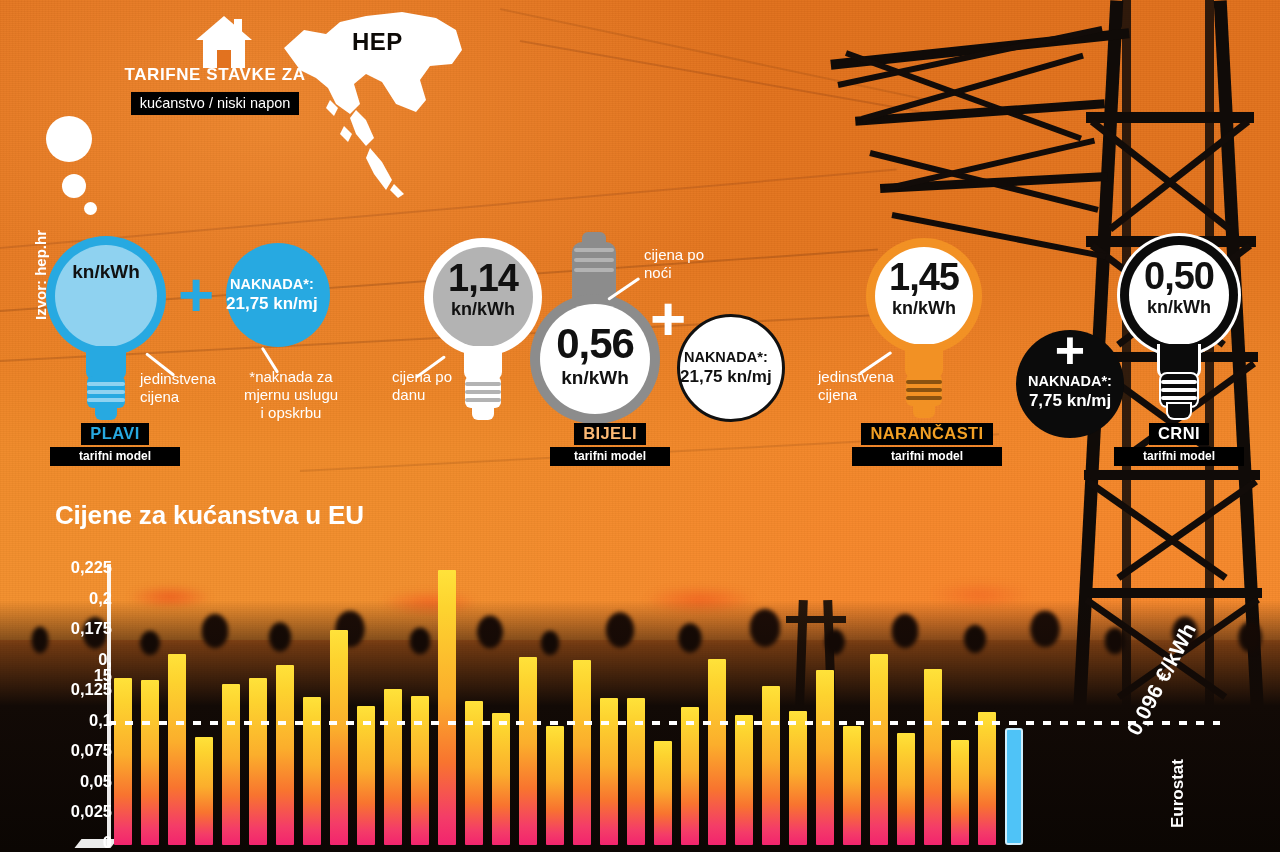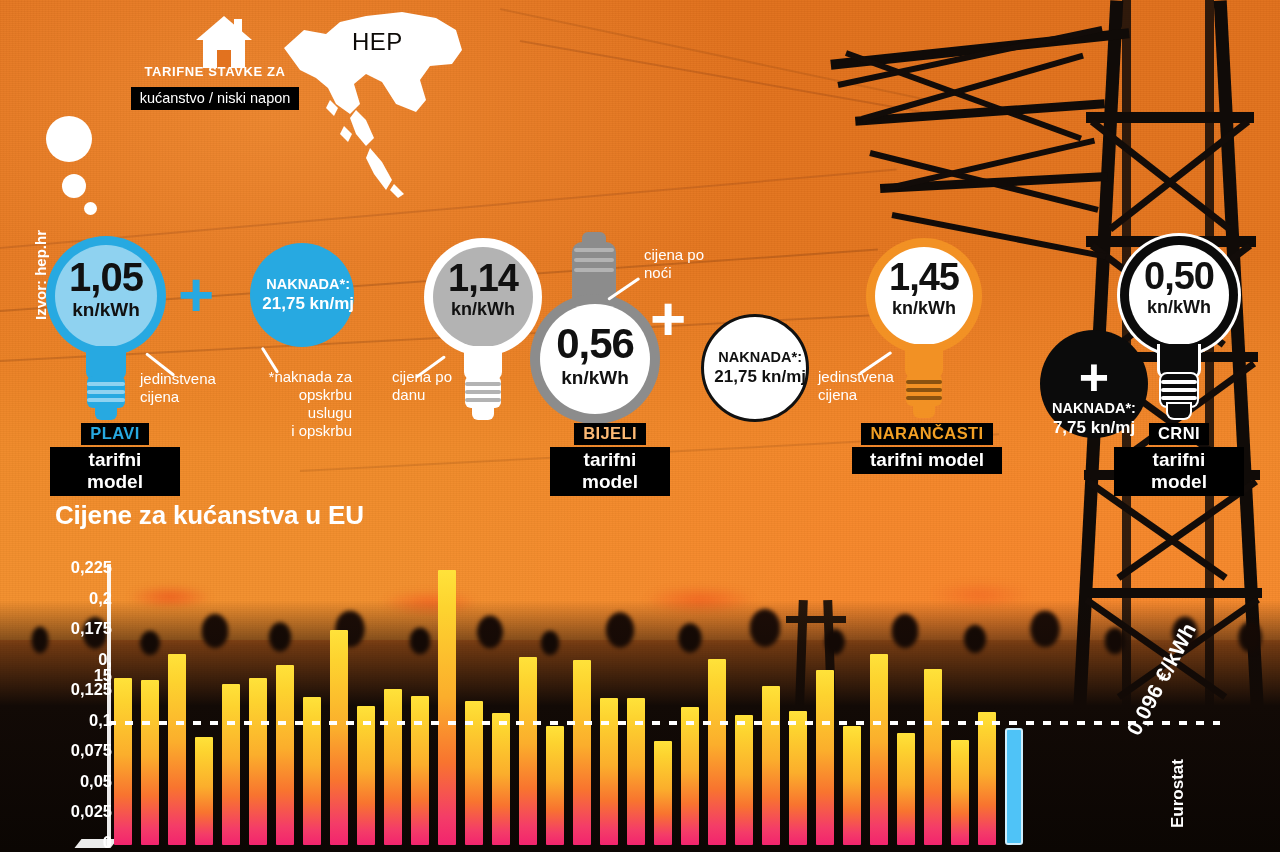--- a/index.html
+++ b/index.html
@@ -75,33 +75,33 @@
   .house .roof {
     position:absolute; left:0; top:0; width:0; height:0;
     border-left:28px solid transparent; border-right:28px solid transparent;
     border-bottom:24px solid #fff;
   }
   .house .body { position:absolute; left:7px; top:22px; width:42px; height:30px; background:#fff; }
   .house .door { position:absolute; left:21px; top:34px; width:14px; height:18px; background:#e2721f; }
   .house .chim { position:absolute; left:38px; top:3px; width:8px; height:16px; background:#fff; }
 
   #title-block { position:absolute; left:0; top:64px; width:430px; text-align:center; }
-  .t1 { color:#fff; font-weight:bold; font-size:13px; letter-spacing:.6px; line-height:1.25; }
+  .t1 { color:#fff; font-weight:bold; font-size:17px; letter-spacing:.6px; line-height:1.25; }
   .t2 { color:#fff; font-size:14px; margin-top:5px; }
   .t3 {
     display:inline-block; background:#000; color:#fff; font-size:14.5px;
     padding:3px 9px 4px 9px; margin-top:7px;
   }
 
   
   #map { position:absolute; left:270px; top:8px; width:200px; height:190px; }
   #map svg { width:100%; height:100%; }
   #hep-label {
     position:absolute; left:352px; top:28px; color:#0d0a07;
-    font-size:24px; font-weight:normal; letter-spacing:.5px;
+    font-size:24px; font-weight:bold; letter-spacing:.5px;
   }
 
   
   .bubble { position:absolute; background:#fff; border-radius:50%; }
   #bub1 { left:46px; top:116px; width:46px; height:46px; }
   #bub2 { left:62px; top:174px; width:24px; height:24px; }
   #bub3 { left:84px; top:202px; width:13px; height:13px; }
 
   
   #src-left {
@@ -120,27 +120,27 @@
 
   .val { position:absolute; width:100%; text-align:center; }
   .val .big { font-weight:bold; letter-spacing:-1px; line-height:.95; }
   .val .unit { font-weight:bold; line-height:1.05; }
 
   .lead { position:absolute; background:#fff; height:3px; transform-origin:left center; border-radius:2px; }
   .note { position:absolute; color:#fff; font-size:15px; line-height:1.2; }
 
   .modelbadge { position:absolute; text-align:center; }
   .mb1 { display:inline-block; background:#000; padding:1px 9px 2px; font-weight:bold; font-size:16.5px; letter-spacing:.4px; }
-  .mb2 { display:block; background:#000; color:#fff; padding:2px 9px 3px; font-weight:bold; font-size:19px; margin-top:2px; }
+  .mb2 { display:block; background:#000; color:#fff; padding:2px 9px 3px; font-weight:bold; font-size:12px; margin-top:2px; }
 
   .plus { position:absolute; font-weight:bold; line-height:1; }
 
   .feecircle {
     position:absolute; border-radius:50%; display:flex;
-    align-items:center; justify-content:flex-end; text-align:center;margin-left:24px;
+    align-items:center; justify-content:flex-start; text-align:center;
   }
   .feecircle .l1 { font-size:14.5px; font-weight:bold; line-height:1.25; }
   .feecircle .l2 { font-size:17px; font-weight:bold; line-height:1.25; }
 
   
   #chart-title {
     position:absolute; left:55px; top:500px; color:#fff;
     font-size:26px; font-weight:bold; letter-spacing:-.2px;
   }
   #chart { position:absolute; left:0; top:556px; width:1280px; height:296px; }
@@ -273,40 +273,39 @@
 <div class="bulb" style="left:46px; top:236px; width:120px; height:190px;">
   <div class="globe" style="left:0; top:0; width:120px; height:120px; background:#27a9e1;"></div>
   <div class="globe" style="left:9px; top:9px; width:102px; height:102px; background:#8fd2f0;"></div>
   <div class="neck" style="left:40px; top:110px; width:40px; height:34px; background:#27a9e1; border-radius:0 0 8px 8px;"></div>
   <div class="screw" style="left:41px; top:140px; width:38px; height:32px; background:#27a9e1; border-radius:6px;"></div>
   <div class="ring" style="left:41px; top:146px; width:38px; background:#8fd2f0;"></div>
   <div class="ring" style="left:41px; top:154px; width:38px; background:#8fd2f0;"></div>
   <div class="ring" style="left:41px; top:162px; width:38px; background:#8fd2f0;"></div>
   <div class="tip" style="left:49px; top:170px; width:22px; height:14px; background:#27a9e1;"></div>
   <div class="val" style="left:0; top:22px;">
-    <div class="big" style="font-size:40px; color:#111;">1,05</div>
     <div class="unit" style="font-size:19px; color:#111; margin-top:4px;">kn/kWh</div>
   </div>
 </div>
 <div class="lead" style="left:146px; top:352px; width:36px; transform:rotate(38deg);"></div>
 <div class="note" style="left:140px; top:370px; width:110px;">
   <span>jedinstvena</span><br>
   <span>cijena</span>
 </div>
 <div class="plus" style="left:178px; top:264px; font-size:62px; color:#27a9e1;">+</div>
 <div class="feecircle" style="left:226px; top:243px; width:104px; height:104px; background:#27a9e1; color:#fff;">
   <div>
     <div class="l1">NAKNADA*:</div>
     <div class="l2">21,75 kn/mj</div>
   </div>
 </div>
 <div class="lead" style="left:262px; top:346px; width:30px; transform:rotate(58deg);"></div>
-<div class="note" style="left:252px; top:368px; width:100px; text-align:right;">
+<div class="note" style="left:241px; top:368px; width:100px; text-align:center;">
   <span>*naknada za</span><br>
-  <span>opskrbu uslugu</span><br>
+  <span>mjernu uslugu</span><br>
   <span>i opskrbu</span>
 </div>
 <div class="modelbadge" style="left:50px; top:423px; width:130px;">
   <span class="mb1" style="color:#27a9e1;">PLAVI</span>
   <span class="mb2">tarifni model</span>
 </div>
 
 <div class="bulb" style="left:424px; top:238px; width:118px; height:190px;">
   <div class="globe" style="left:0; top:0; width:118px; height:118px; background:#fff;"></div>
   <div class="globe" style="left:9px; top:9px; width:100px; height:100px; background:#b3b3b3;"></div>

